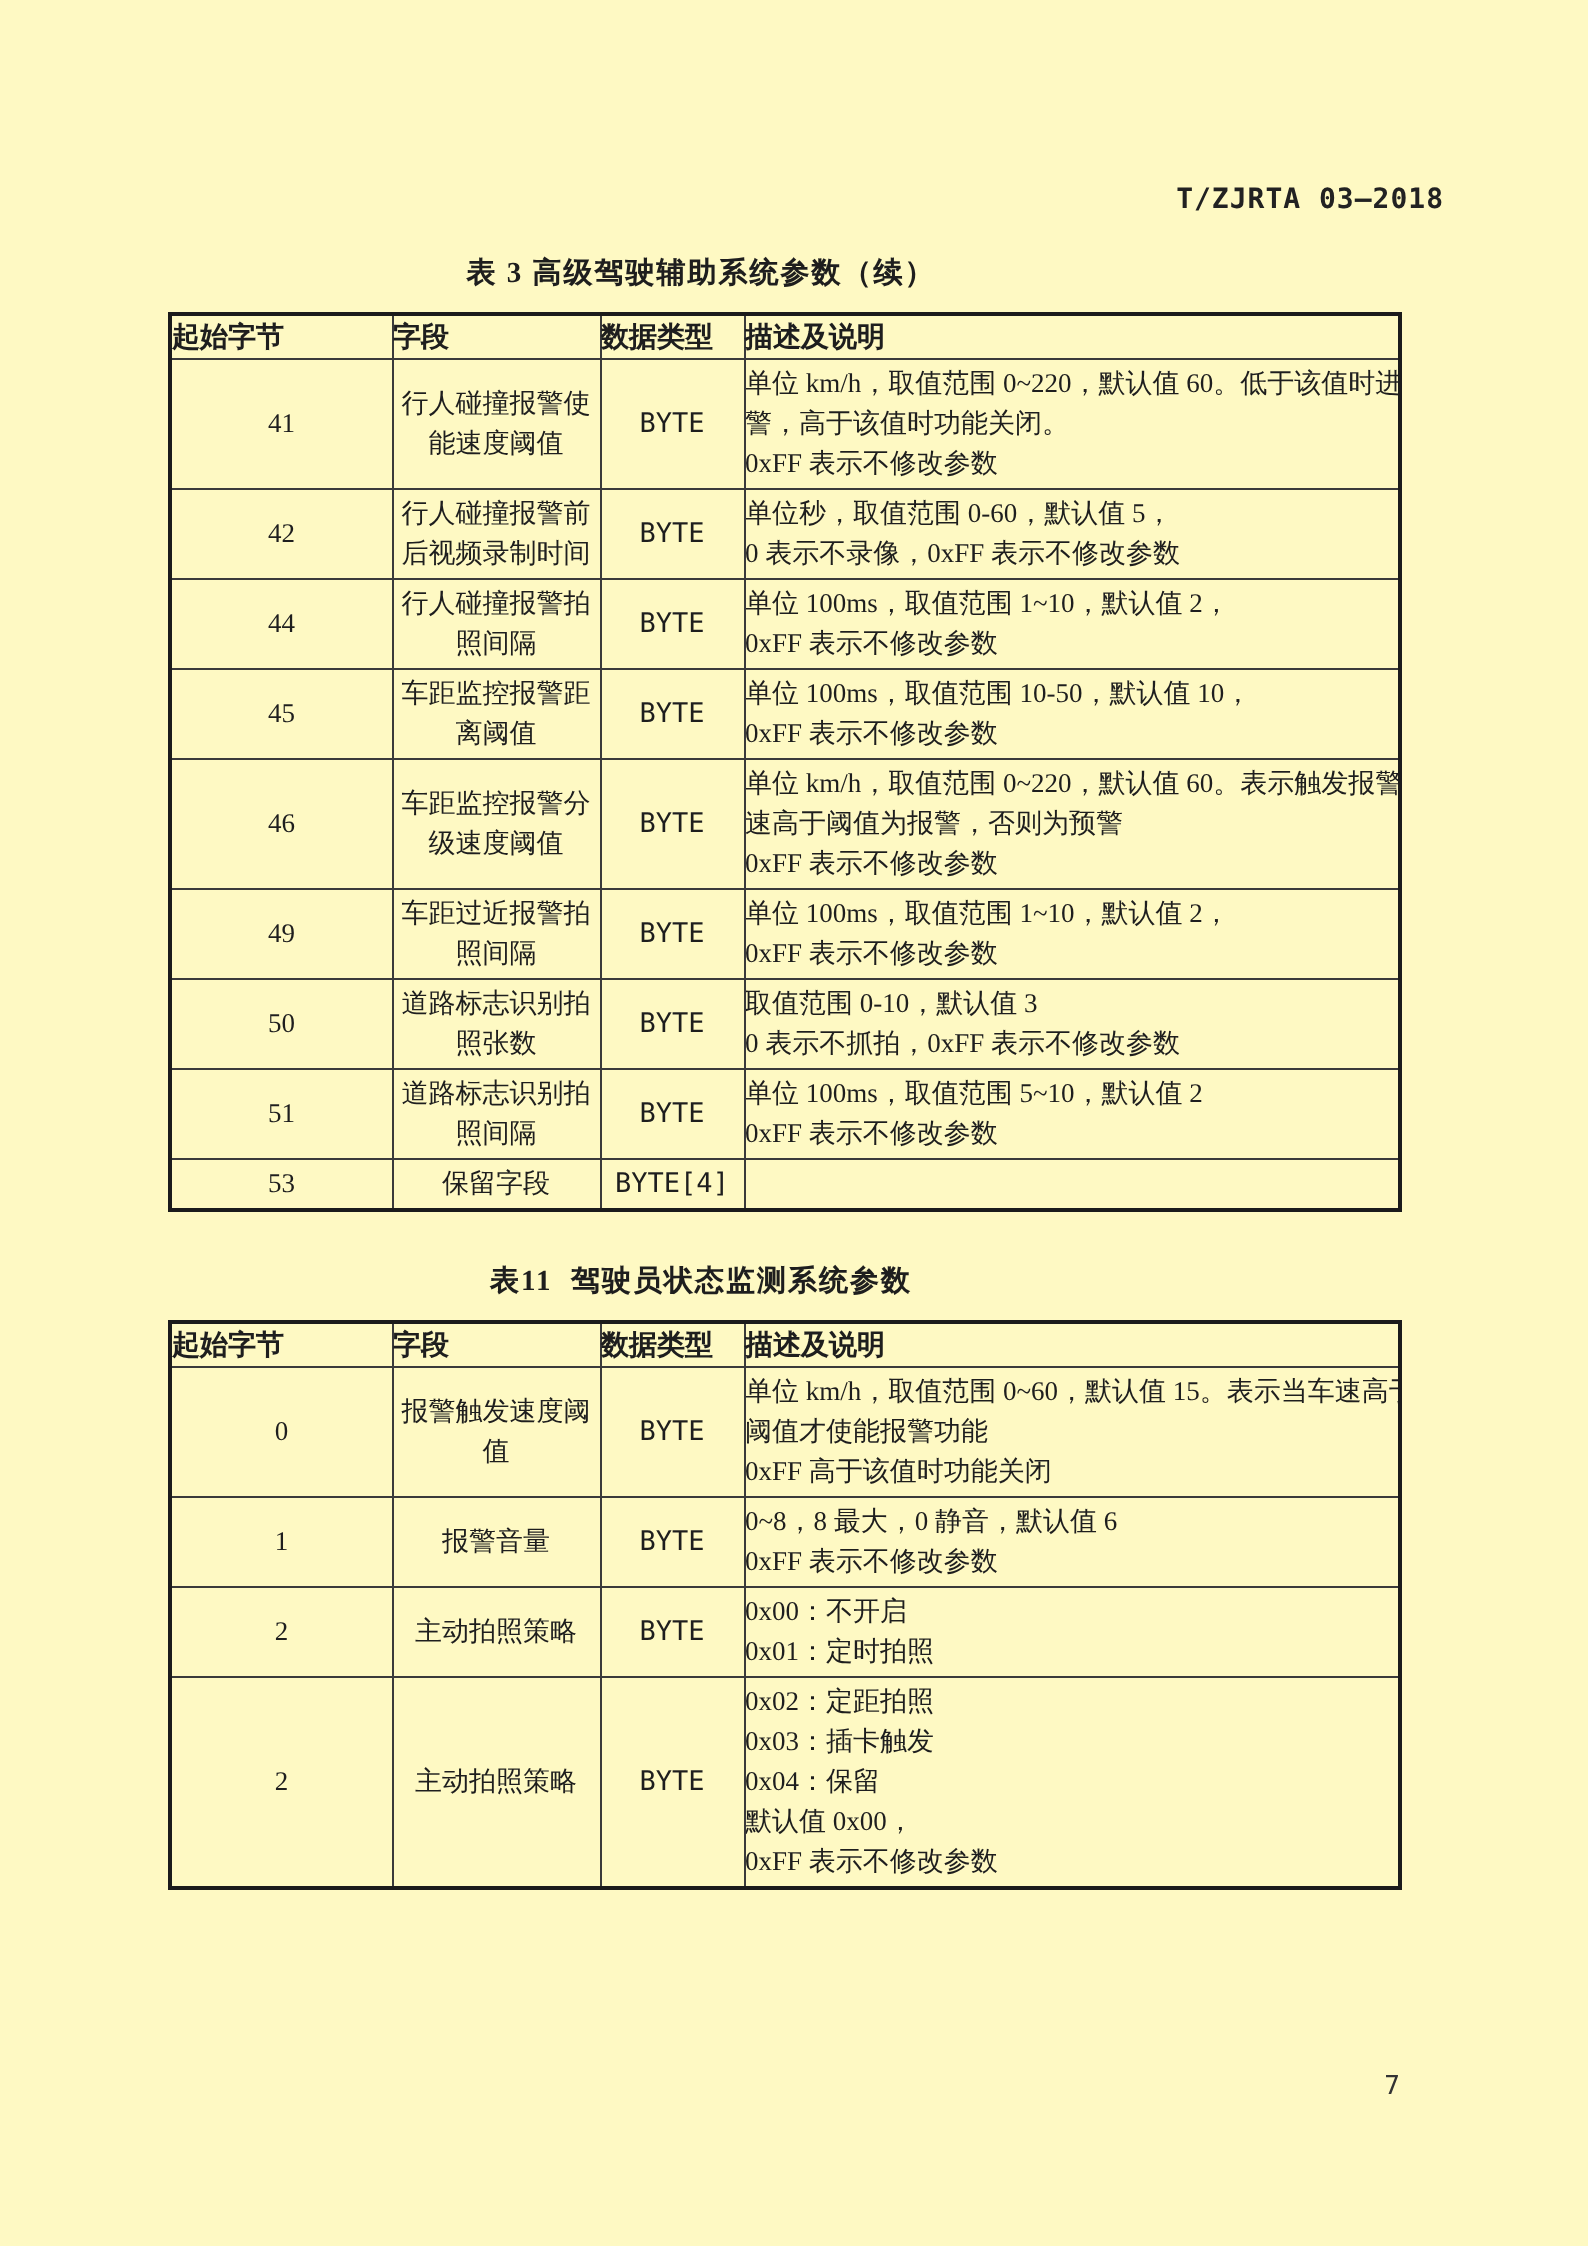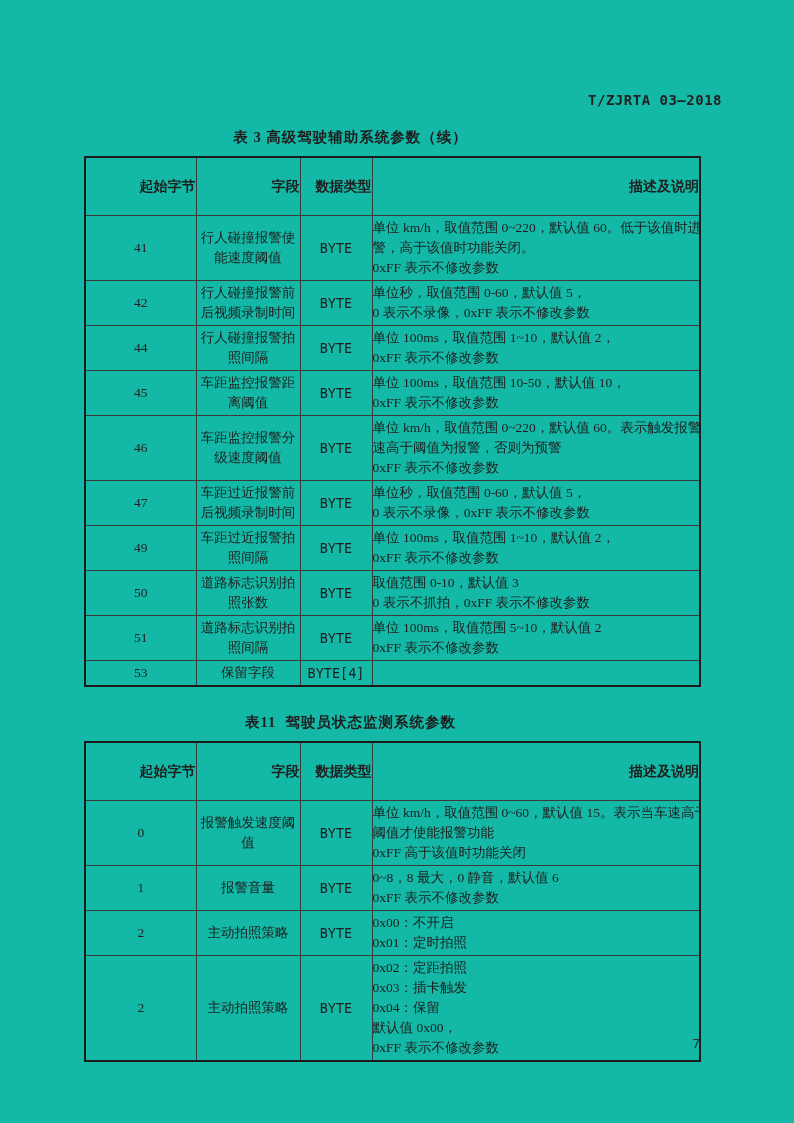--- a/index.html
+++ b/index.html
@@ -1,19 +1,19 @@
 <!DOCTYPE html>
 <html><head>
 <meta charset="utf-8">
 <style>
   html,body{margin:0;padding:0;background:#ffffff;}
   .page{
     position:relative;
     width:794px;height:1123px;
-    background:#14b8a6;
+    background:#fef9c3;
     font-family:"Liberation Serif","DejaVu Serif",serif;
     color:#1e1e1e;
     overflow:hidden;
   }
   .doc-ref{
     position:absolute;top:92px;right:72px;
     font-family:"DejaVu Sans Mono","Liberation Mono",monospace;
     font-size:14px;font-weight:600;letter-spacing:0.5px;
     color:#222;
   }
@@ -38,23 +38,23 @@
   }
   table.doc-table th, table.doc-table td{
     border:1px solid #3a3a3a;
     vertical-align:middle;
     font-size:13.5px;
     padding:2px 0;
   }
   table.doc-table th{
     font-weight:bold;
     font-size:14px;
-    text-align:right;
+    text-align:left;
     height:19px;
-    padding:19px 0;
+    padding:1px 0;
   }
   td.c-byte, td.c-field, td.c-type{
     text-align:center;
   }
   td.c-byte{font-size:13px;}
   td.c-field{padding:2px 8px;line-height:20px;}
   td.c-type{
     font-family:"DejaVu Sans Mono","Liberation Mono",monospace;
     font-size:12.5px;
   }
@@ -143,29 +143,20 @@
             <td class="c-byte">46</td>
             <td class="c-field">车距监控报警分级速度阈值</td>
             <td class="c-type">BYTE</td>
             <td class="c-desc">
               <div class="desc-line">单位 km/h，取值范围 0~220，默认值 60。表示触发报警时车</div>
               <div class="desc-line">速高于阈值为报警，否则为预警</div>
               <div class="desc-line">0xFF 表示不修改参数</div>
             </td>
           </tr>
           <tr>
-            <td class="c-byte">47</td>
-            <td class="c-field">车距过近报警前后视频录制时间</td>
-            <td class="c-type">BYTE</td>
-            <td class="c-desc">
-              <div class="desc-line">单位秒，取值范围 0-60，默认值 5，</div>
-              <div class="desc-line">0 表示不录像，0xFF 表示不修改参数</div>
-            </td>
-          </tr>
-          <tr>
             <td class="c-byte">49</td>
             <td class="c-field">车距过近报警拍照间隔</td>
             <td class="c-type">BYTE</td>
             <td class="c-desc">
               <div class="desc-line">单位 100ms，取值范围 1~10，默认值 2，</div>
               <div class="desc-line">0xFF 表示不修改参数</div>
             </td>
           </tr>
           <tr>
             <td class="c-byte">50</td>

